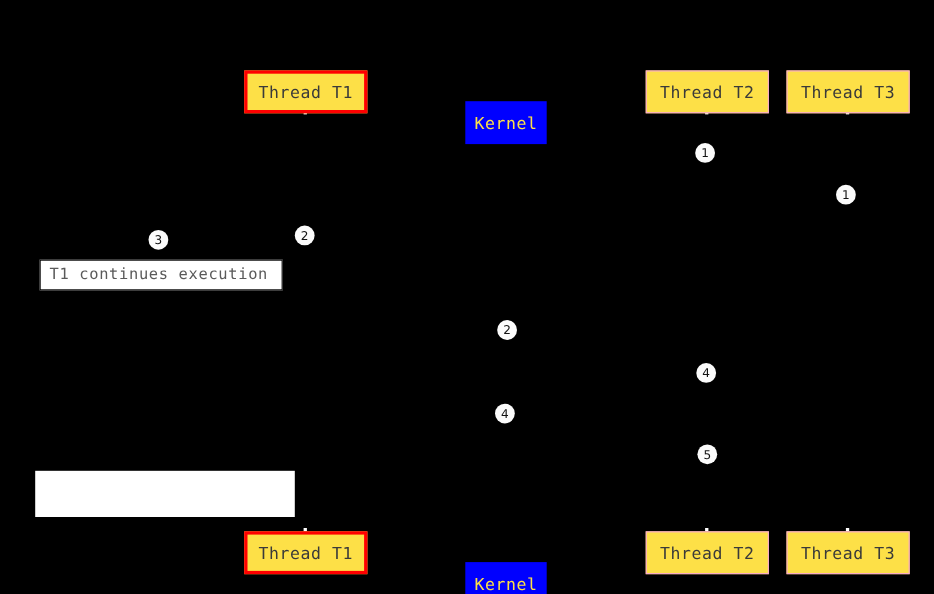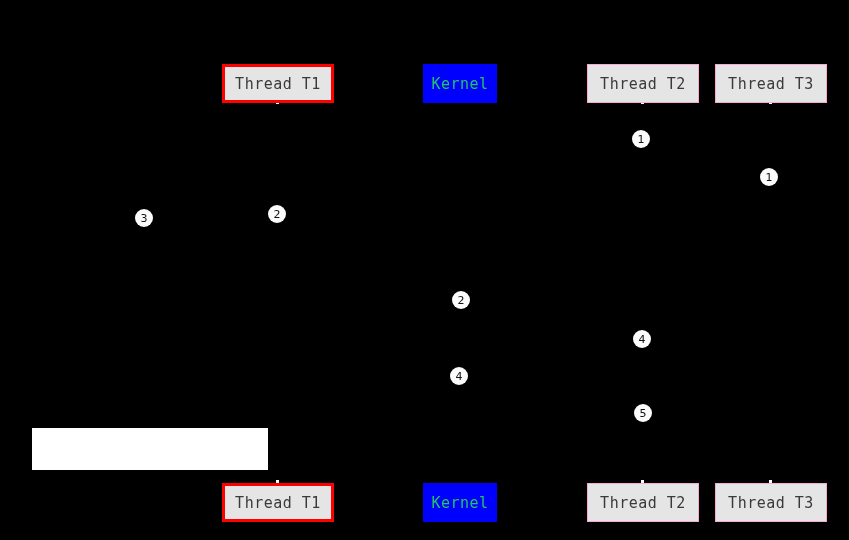--- a/index.html
+++ b/index.html
@@ -14,40 +14,41 @@
     height: 540px;
     background: #000000;
     overflow: hidden;
     font-family: "DejaVu Sans Mono", "Liberation Mono", monospace;
   }
 
   
   .lifeline-box {
     position: absolute;
     box-sizing: border-box;
-    background: #e5e5e5;
+    background: #fde047;
     display: flex;
     align-items: center;
     justify-content: center;
     font-family: "DejaVu Sans Mono", "Liberation Mono", monospace;
     font-size: 15px;
     letter-spacing: 0.5px;
     color: #3a3a3a;
     white-space: pre;
   }
   .lifeline-box.red {
     border: 3px solid #ff0000;
   }
   .lifeline-box.blue {
     border: 1px solid #f9a8d4;
   }
   .lifeline-box.filled-blue {
     background: #0000ff;
     border: 0px solid #0000ff;
-    color: #22c55e;
+    color: #fde047;
+    margin-top: 28px;
   }
 
   
   .lifeline-line {
     position: absolute;
     width: 1px;
     background: #000000;
   }
   .lifeline-tick {
     position: absolute;
@@ -137,16 +138,17 @@
   <div class="step-circle" style="left:268px; top:205px;">2</div>
 
   <div class="step-circle" style="left:452px; top:291px;">2</div>
 
   <div class="step-circle" style="left:633px; top:330px;">4</div>
 
   <div class="step-circle" style="left:450px; top:367px;">4</div>
 
   <div class="step-circle" style="left:634px; top:404px;">5</div>
 
+  <div class="note-box" style="left:36px; top:236px; width:221px; height:28px;">T1 continues execution</div>
 
   <div class="blank-box" style="left:32px; top:428px; width:236px; height:42px;"></div>
 
 </div>
 
 </body></html>

